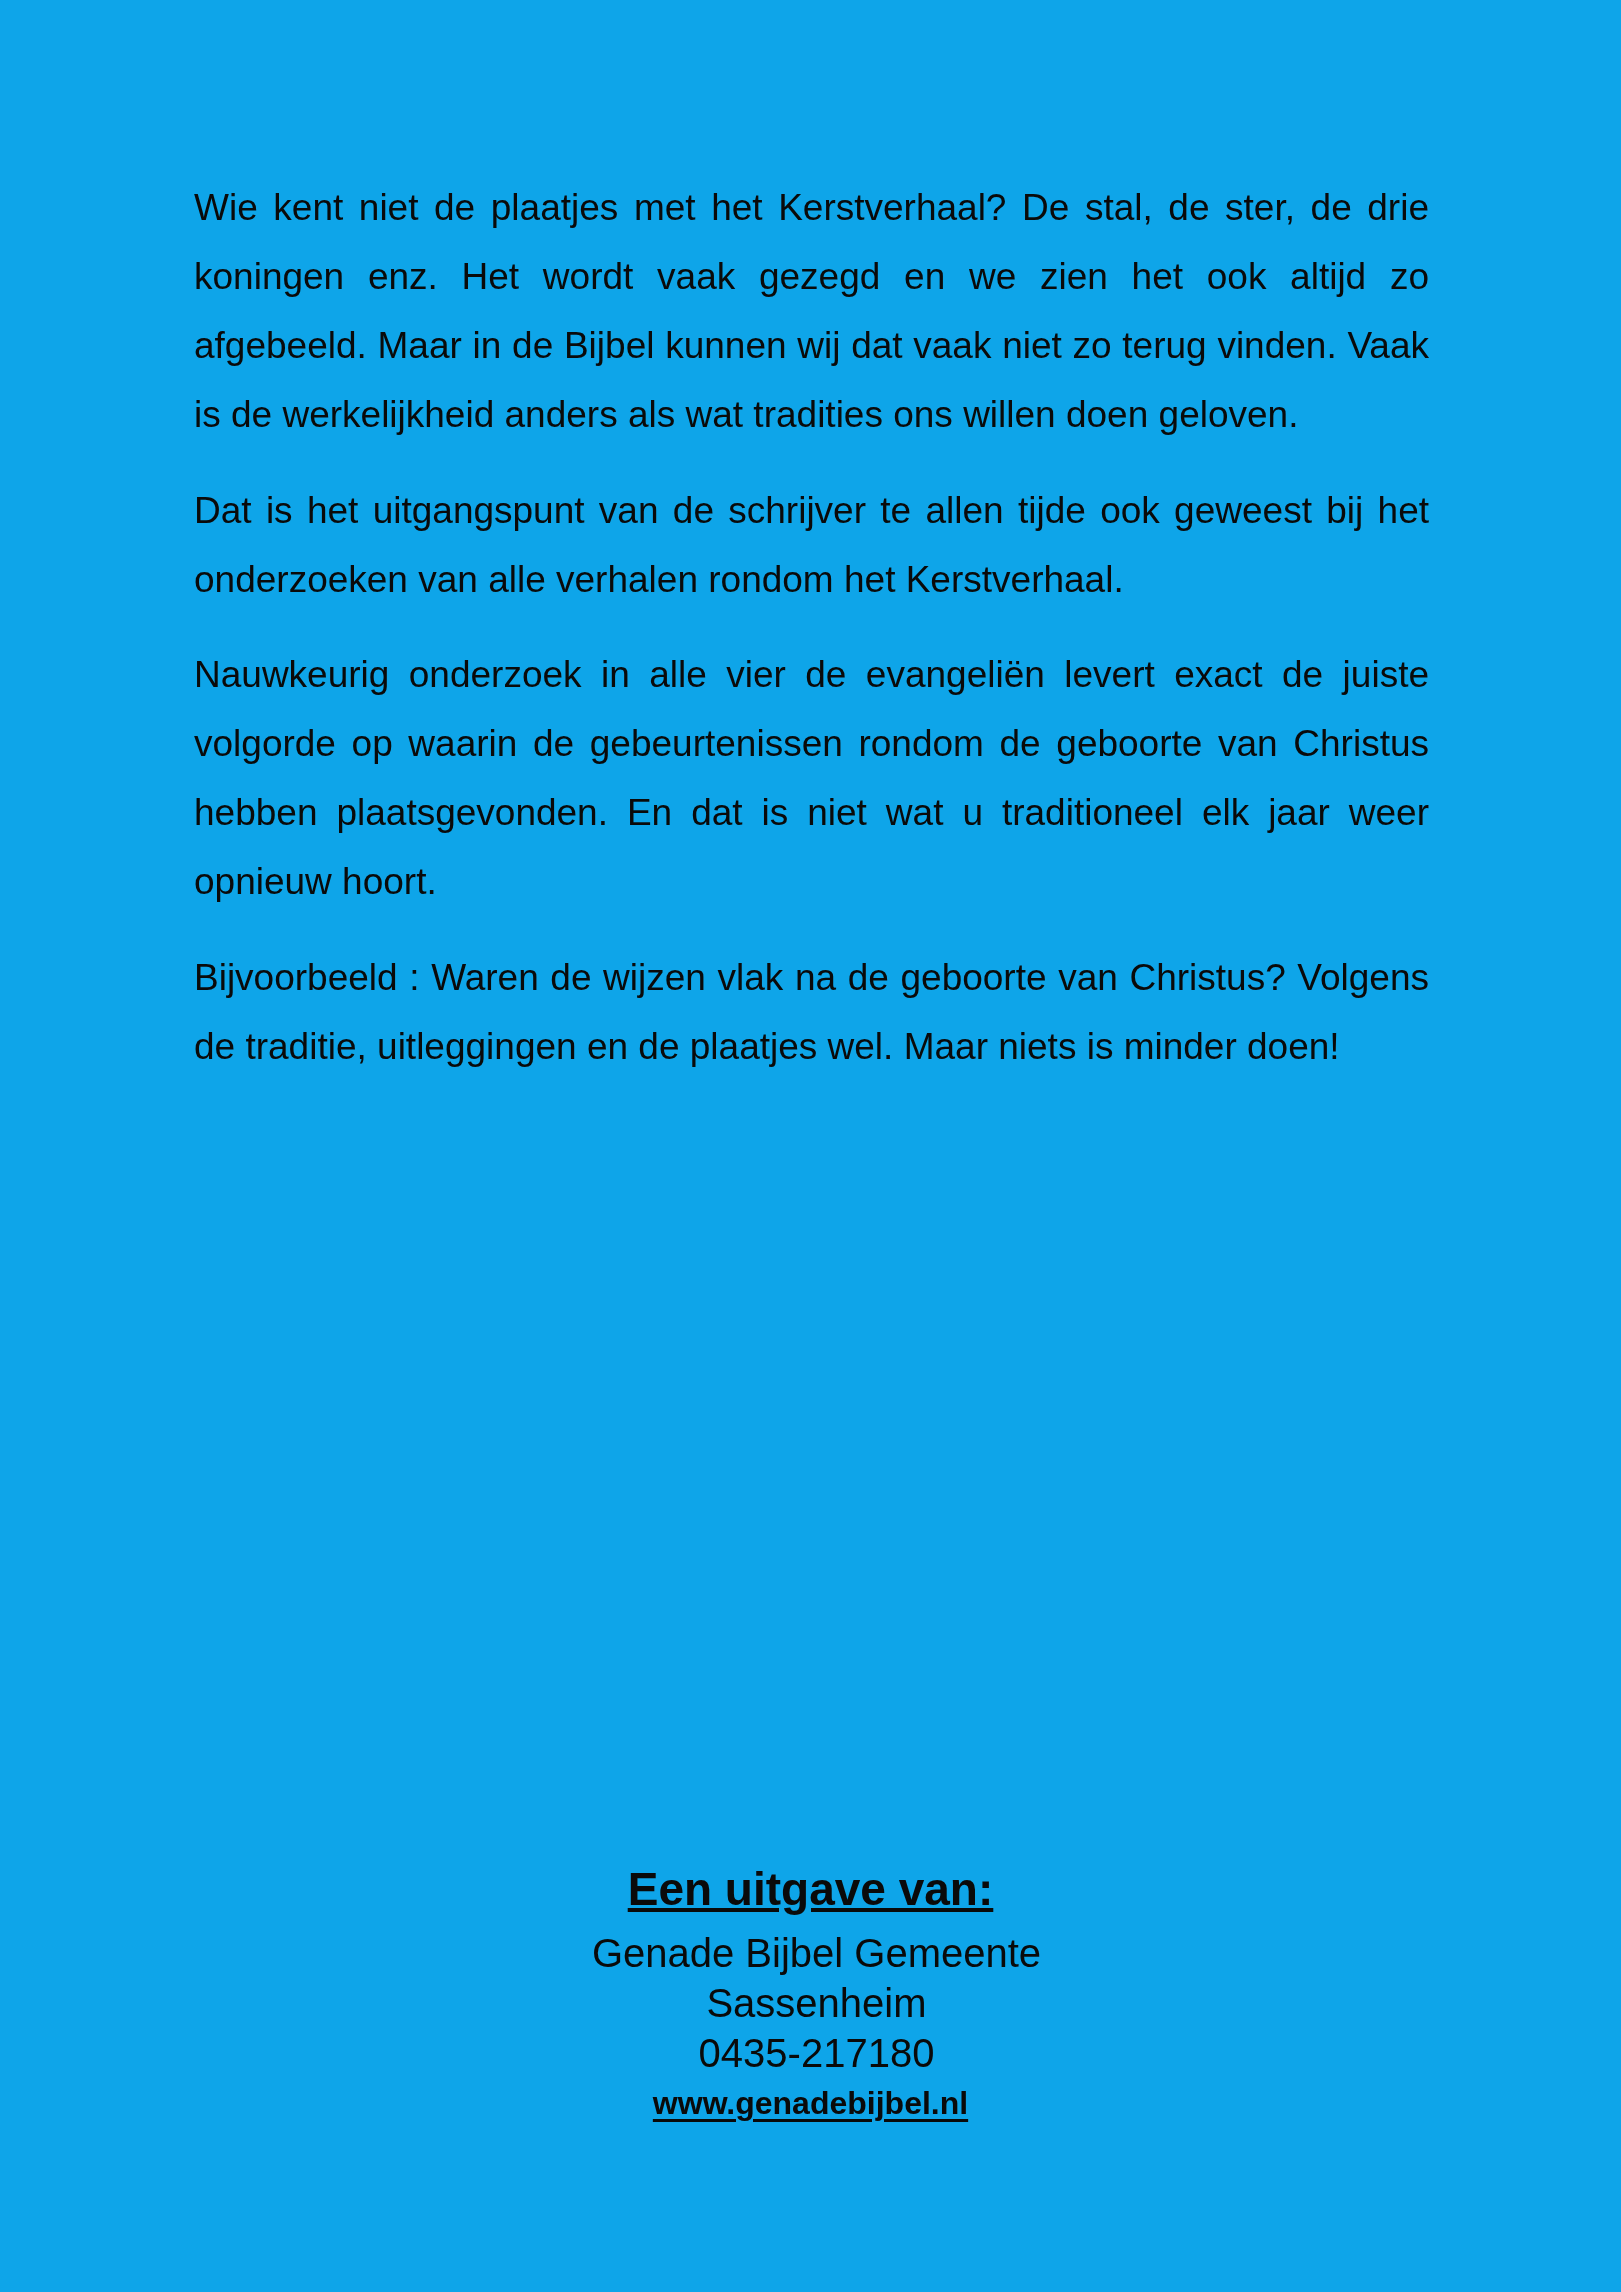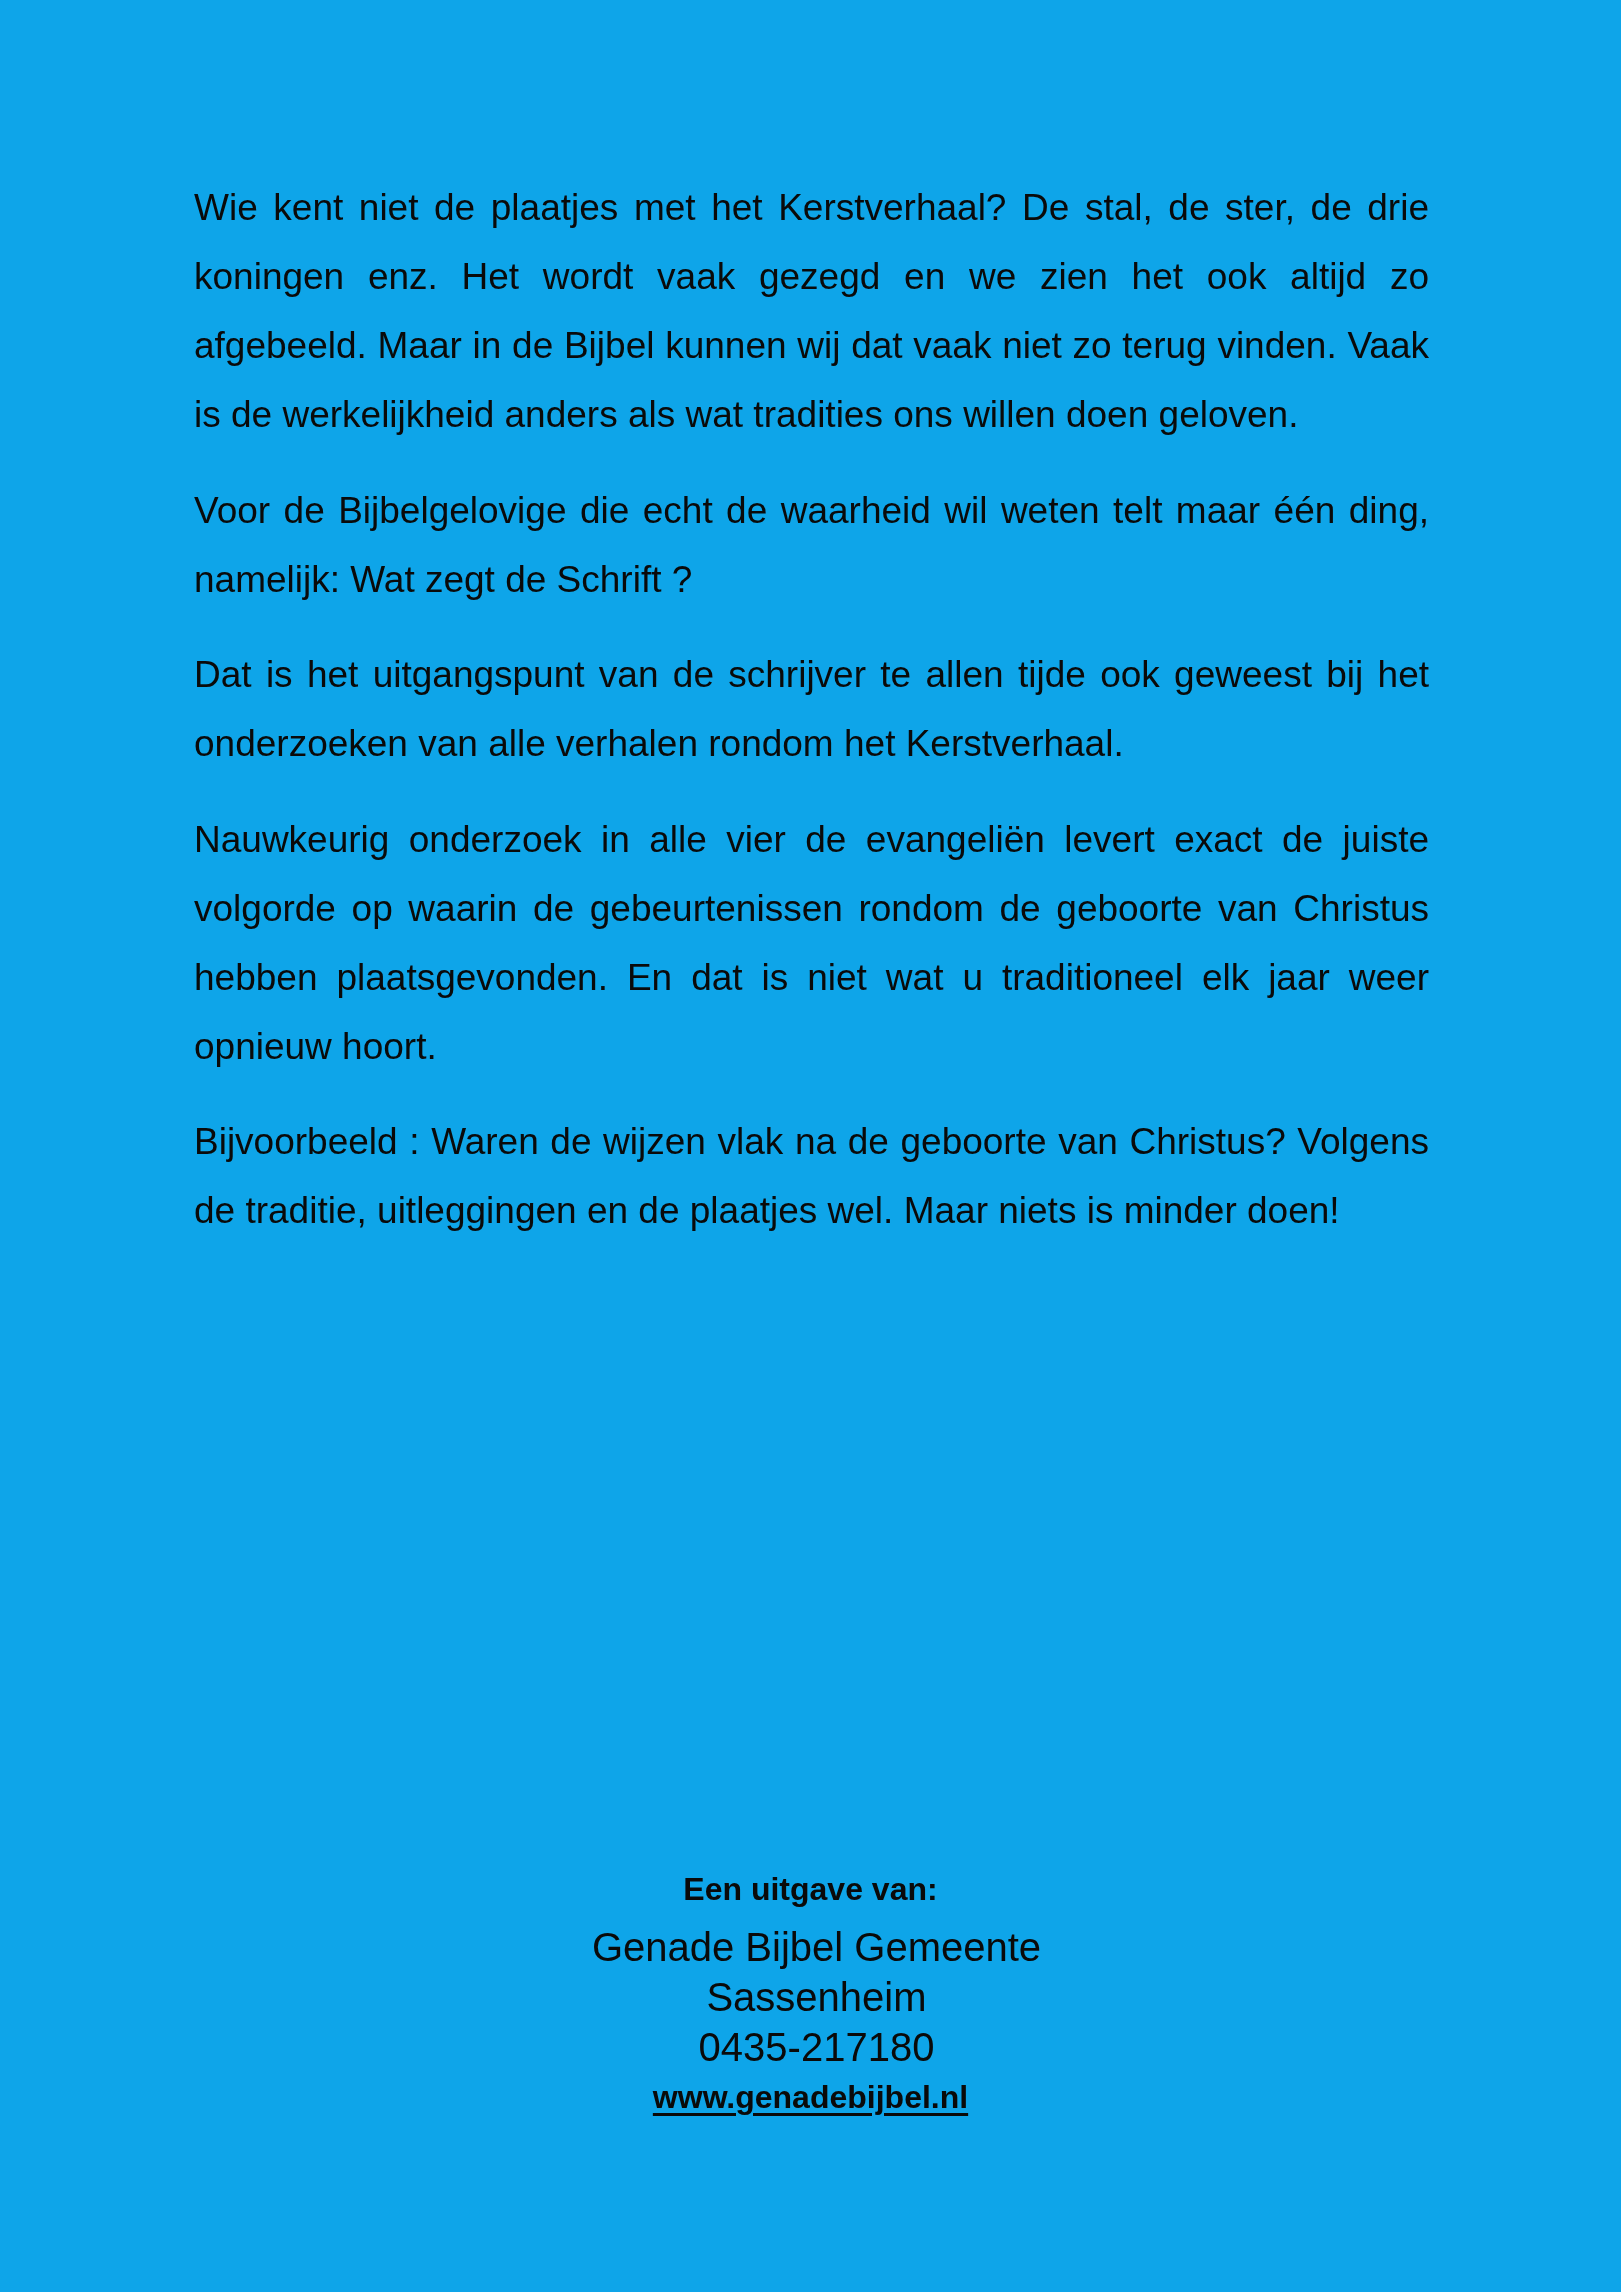--- a/index.html
+++ b/index.html
@@ -40,23 +40,24 @@
       position: absolute;
       left: 0;
       top: 1862px;
       width: 1621px;
       text-align: center;
       font-family: "Liberation Sans", "DejaVu Sans", sans-serif;
       color: #0a0a0a;
     }
     .colophon .heading {
       font-weight: bold;
-      font-size: 32px;
+      font-size: 46px;
       line-height: 55px;
-      margin-bottom: 5px;
+      margin-bottom: 11px;
+      text-decoration: underline;
     }
     .colophon .line {
       font-size: 40px;
       line-height: 50px;
       padding-left: 12px;
     }
     .colophon .link {
       font-weight: bold;
       font-size: 32px;
       line-height: 51px;
@@ -67,21 +68,20 @@
       cursor: pointer;
     }
   </style>
 </head>
 <body>
 
 <div class="page">
 
   <div class="body-text">
     <p>Wie kent niet de plaatjes met het Kerstverhaal? De stal, de ster, de drie koningen enz. Het wordt  vaak gezegd en we zien het ook altijd zo afgebeeld. Maar in de Bijbel kunnen wij dat vaak niet zo terug vinden. Vaak is de werkelijkheid anders als wat tradities ons willen doen geloven.</p>
-    <p>Voor de Bijbelgelovige die echt de waarheid wil weten telt maar één ding, namelijk: Wat zegt de Schrift ?</p>
     <p>Dat is het uitgangspunt van de schrijver te allen tijde ook geweest bij het onderzoeken van alle verhalen rondom het Kerstverhaal.</p>
     <p>Nauwkeurig onderzoek in alle vier de evangeliën levert exact de juiste volgorde op waarin de gebeurtenissen rondom de geboorte van Christus hebben plaatsgevonden.  En dat is niet wat u traditioneel elk jaar weer opnieuw hoort.</p>
     <p>Bijvoorbeeld : Waren de wijzen vlak na de geboorte van Christus? Volgens de traditie, uitleggingen en de plaatjes wel. Maar niets is minder doen!</p>
   </div>
 
   <div class="colophon">
     <div class="heading">Een uitgave van:</div>
     <div class="line">Genade Bijbel Gemeente</div>
     <div class="line">Sassenheim</div>
     <div class="line">0435-217180</div>

